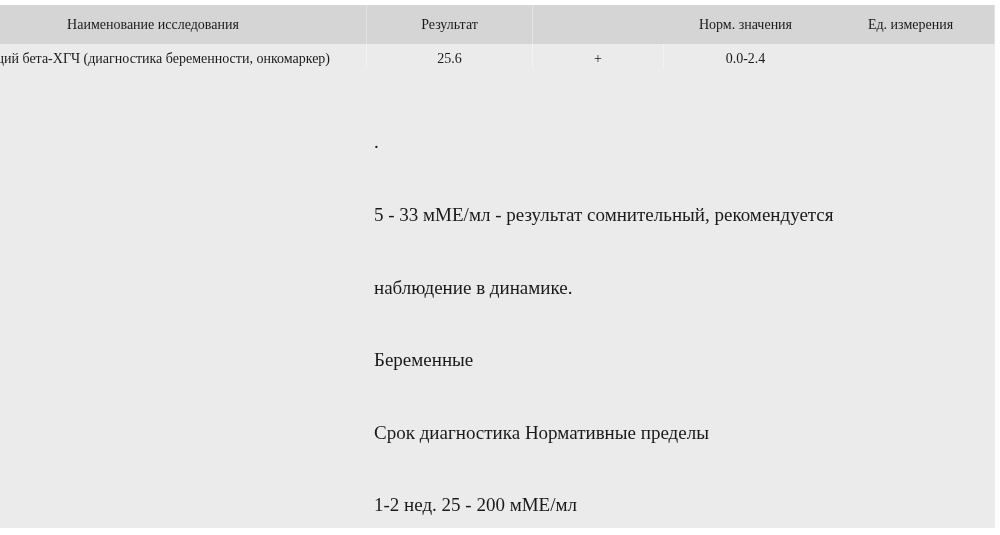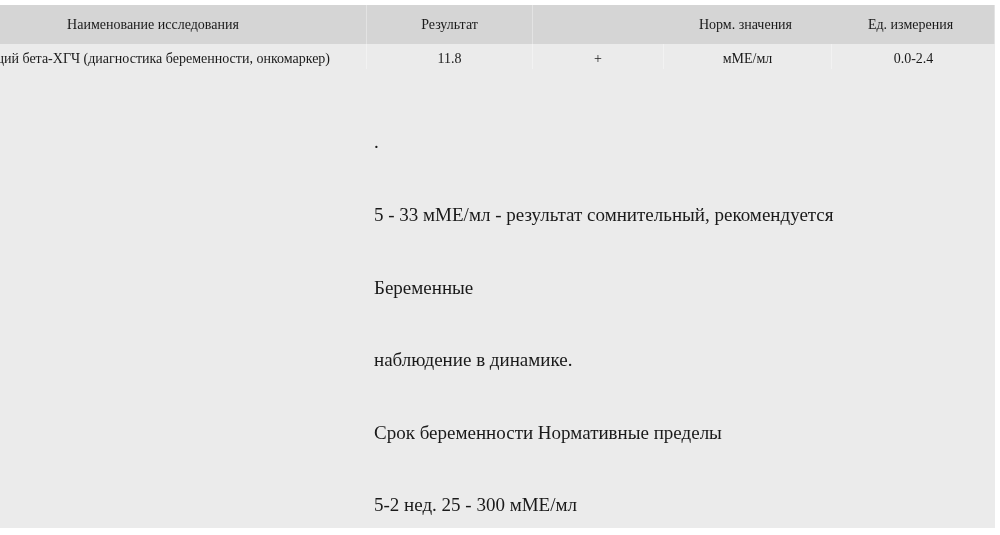--- a/index.html
+++ b/index.html
@@ -74,35 +74,34 @@
 <div class="table">
   <div class="row header-row">
     <div class="cell c-name col-sep">Наименование исследования</div>
     <div class="cell c-result col-sep bold">Результат</div>
     <div class="cell c-flag col-sep"></div>
     <div class="cell c-norm">Норм. значения</div>
     <div class="cell c-units col-sep">Ед. измерения</div>
   </div>
   <div class="row data-row">
     <div class="cell c-name col-sep">Общий бета-ХГЧ (диагностика беременности, онкомаркер)</div>
-    <div class="cell c-result col-sep bold">11.8</div>
+    <div class="cell c-result col-sep bold">25.6</div>
     <div class="cell c-flag col-sep">+</div>
-    <div class="cell c-units col-sep">мМЕ/мл</div>
     <div class="cell c-norm">0.0-2.4</div>
   </div>
 </div>
 
 <div class="comment-block">
   <div class="comment-text">
     <div>.</div>
     <div>5 - 33 мМЕ/мл - результат сомнительный, рекомендуется</div>
+    <div>наблюдение в динамике.</div>
     <div>Беременные</div>
-    <div>наблюдение в динамике.</div>
-    <div>Срок беременности Нормативные пределы</div>
-    <div>5-2 нед. 25 - 300 мМЕ/мл</div>
+    <div>Срок диагностика Нормативные пределы</div>
+    <div>1-2 нед. 25 - 200 мМЕ/мл</div>
     
     
     
     
     
     
     
     
     
     

